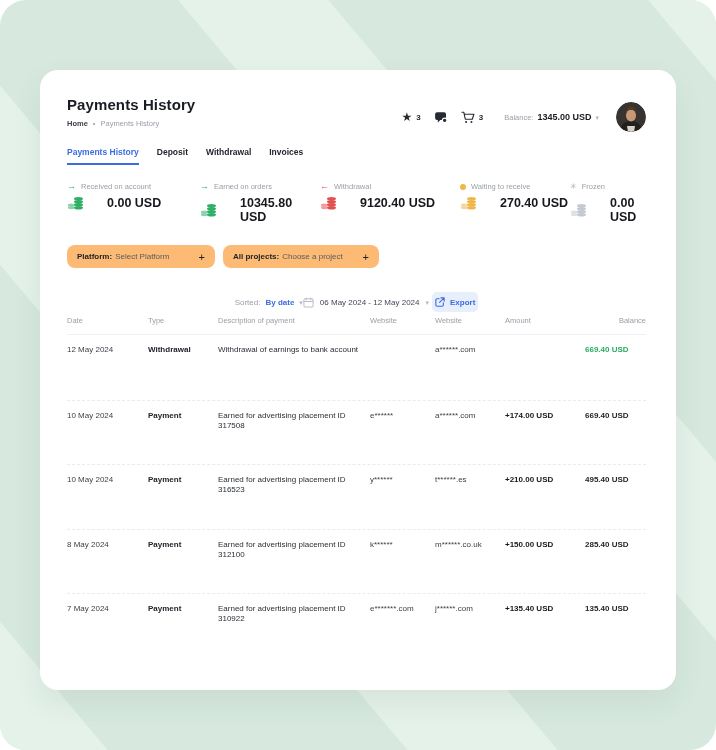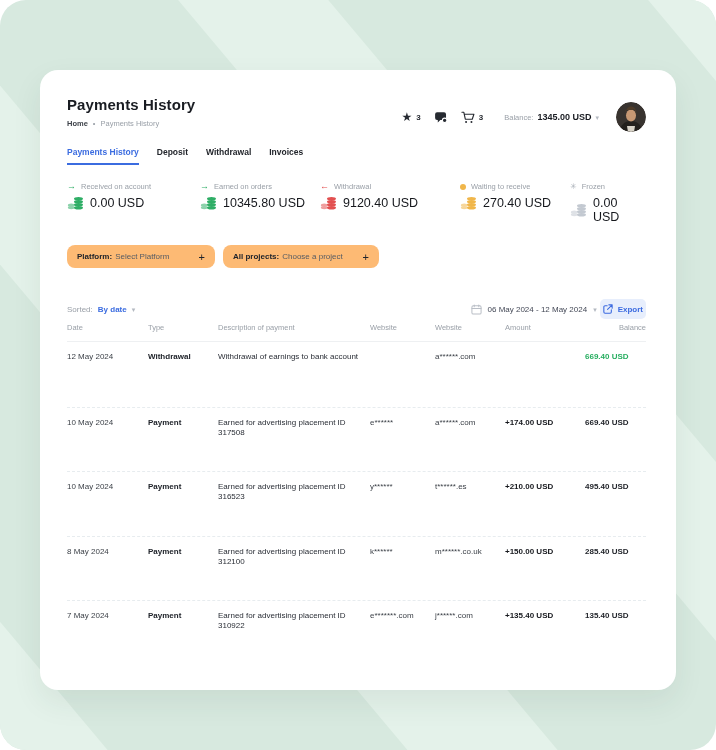--- a/index.html
+++ b/index.html
@@ -32,38 +32,38 @@
   .tabs { display:flex; gap:18px; margin-top:15px; }
   .tab { font-size:8.5px; font-weight:bold; color:#23262c; padding-bottom:6px; cursor:pointer; border-bottom:2px solid transparent; }
   .tab.active { color:#3b6ce0; border-bottom-color:#3b6ce0; }
 
   
   .stats { display:flex; margin-top:17px; }
   .stat { display:flex; flex-direction:column; gap:5px; }
   .stat:nth-child(1){ width:133px; } .stat:nth-child(2){ width:120px; }
   .stat:nth-child(3){ width:140px; } .stat:nth-child(4){ width:110px; } .stat:nth-child(5){ flex:1; }
   .stat .top { display:flex; align-items:center; gap:5px; font-size:7.5px; color:#9aa0a8; }
-  .stat .big { display:flex; align-items:center; gap:6px; font-size:12.5px; font-weight:normal; color:#16181d; }
+  .stat .big { display:flex; align-items:center; gap:23px; font-size:12.5px; font-weight:bold; color:#16181d; }
   .arrow { font-size:9px; font-weight:bold; line-height:1; }
   .arrow.g{ color:#2fae66; } .arrow.r{ color:#e25050; }
   .dot { width:6px; height:6px; border-radius:50%; background:#f0b64a; }
   .flake { font-size:8px; color:#aab0b8; line-height:1; }
   .coins { color:#2fae66; } .coins.red{ color:#e25050; } .coins.yellow{ color:#f0b64a; } .coins.gray{ color:#c3c9d1; }
 
   
   .pills { display:flex; gap:8px; margin-top:21px; }
   .pill { background:#fdba74; border-radius:8px; height:23px; display:flex; align-items:center;
           padding:0 10px; font-size:8px; color:#555b63; cursor:pointer; }
   .pill b { color:#20242b; margin-right:3px; }
   .pill .plus { margin-left:14px; font-size:11px; color:#20242b; font-weight:normal; }
   .pill.p1 { width:148px; justify-content:space-between; } .pill.p1 .plus{ margin-left:0; }
   .pill.p2 { width:156px; justify-content:space-between; } .pill.p2 .plus{ margin-left:0; }
 
   
-  .toolbar { display:flex; justify-content:space-between; align-items:center; margin-top:31px; }
+  .toolbar { display:flex; justify-content:center; align-items:center; margin-top:24px; }
   .sorted { display:flex; align-items:center; gap:5px; }
   .sorted .lbl { font-size:8px; color:#9aa0a8; }
   .sorted .val { font-size:8px; font-weight:bold; color:#3b6ce0; cursor:pointer; }
   .tright { display:flex; align-items:center; gap:3px; }
   .daterange { display:flex; align-items:center; gap:6px; cursor:pointer; }
   .daterange .txt { font-size:8px; color:#434856; }
   .export-btn { display:flex; align-items:center; gap:5px; background:#e7eefc; border:none;
                 border-radius:5px; padding:5px 3px; cursor:pointer; }
   .export-btn .txt { font-size:8px; font-weight:bold; color:#3c6be0; }
 

